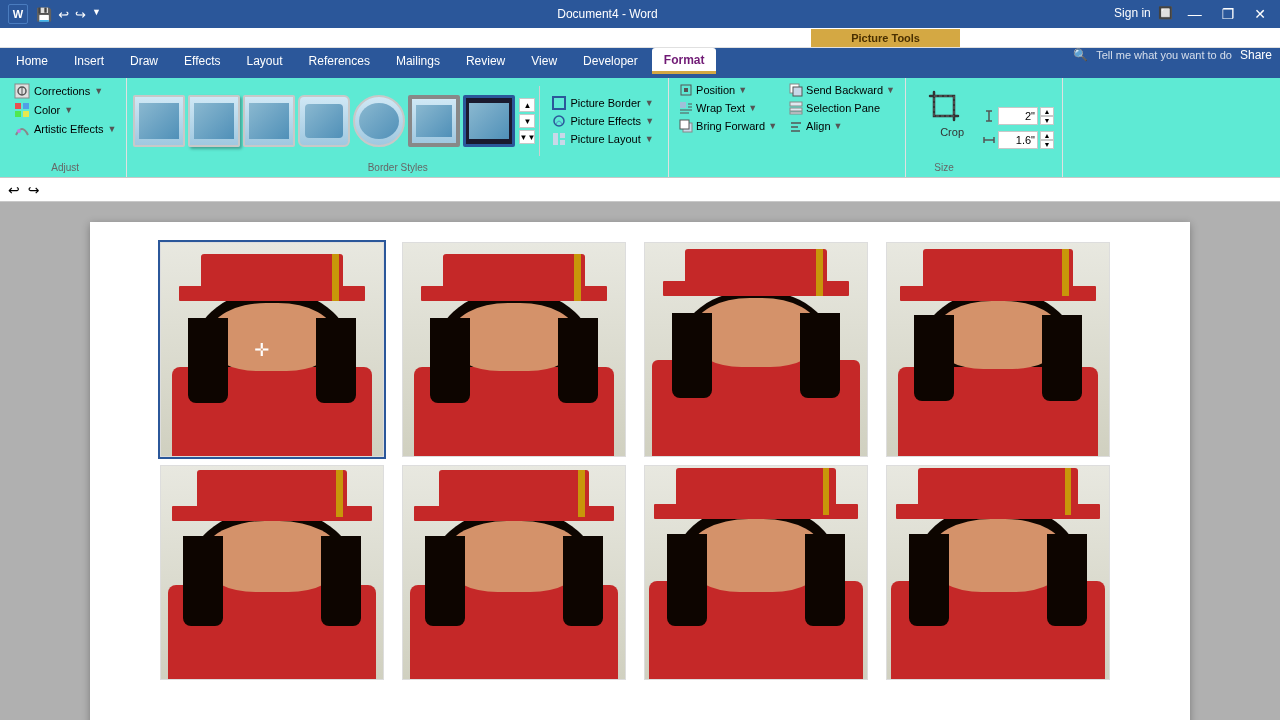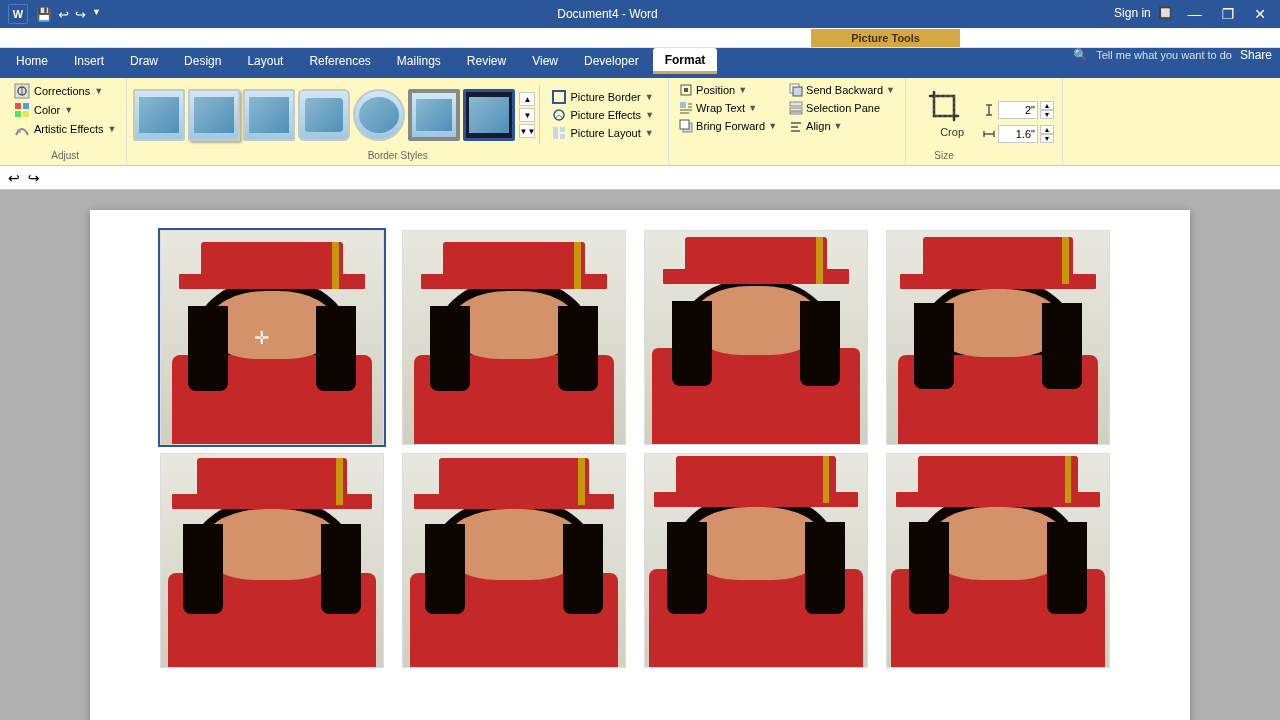--- a/index.html
+++ b/index.html
@@ -33,38 +33,38 @@
       font-size: 12px;
       cursor: pointer;
       border-radius: 3px 3px 0 0;
       margin-right: 2px;
       height: 26px;
       display: flex;
       align-items: center;
     }
     .ribbon-tab.active {
       background: white;
-      color: #000000;
+      color: #701a75;
       font-weight: 600;
     }
     .ribbon-tab-right {
       margin-left: auto;
       display: flex;
       align-items: center;
       gap: 8px;
       padding-right: 8px;
       padding-bottom: 2px;
     }
     .ribbon-tab-right span { color: white; font-size: 12px; cursor: pointer; }
 
     
     .ribbon {
-      background: #fef9c3;
+      background: #5eead4;
       border-bottom: 1px solid #c8c8c8;
-      height: 88px;
+      height: 100px;
       display: flex;
       align-items: stretch;
       padding: 0 4px;
     }
     .ribbon-group {
       display: flex;
       flex-direction: column;
       align-items: center;
       border-right: 1px solid #e0e0e0;
       padding: 4px 6px 0 6px;
@@ -306,21 +306,21 @@
   <div style="background:#fff; height:20px; display:flex; align-items:center; justify-content:flex-end; padding-right:0; border-bottom:1px solid #e0e0e0;">
     <div style="background:#d4a843; padding:2px 40px; margin-right:320px;">
       <span style="font-size:11px; font-weight:600; color:#4a3000;">Picture Tools</span>
     </div>
   </div>
 
   <div class="ribbon-tabs" style="position:relative;">
     <div class="ribbon-tab">Home</div>
     <div class="ribbon-tab">Insert</div>
     <div class="ribbon-tab">Draw</div>
-    <div class="ribbon-tab">Design</div>
+    <div class="ribbon-tab">Effects</div>
     <div class="ribbon-tab">Layout</div>
     <div class="ribbon-tab">References</div>
     <div class="ribbon-tab">Mailings</div>
     <div class="ribbon-tab">Review</div>
     <div class="ribbon-tab">View</div>
     <div class="ribbon-tab">Developer</div>
     <div class="ribbon-tab active" style="position:relative; border-bottom: 3px solid #d4a843;">
       <span>Format</span>
     </div>
     <div class="ribbon-tab-right">

